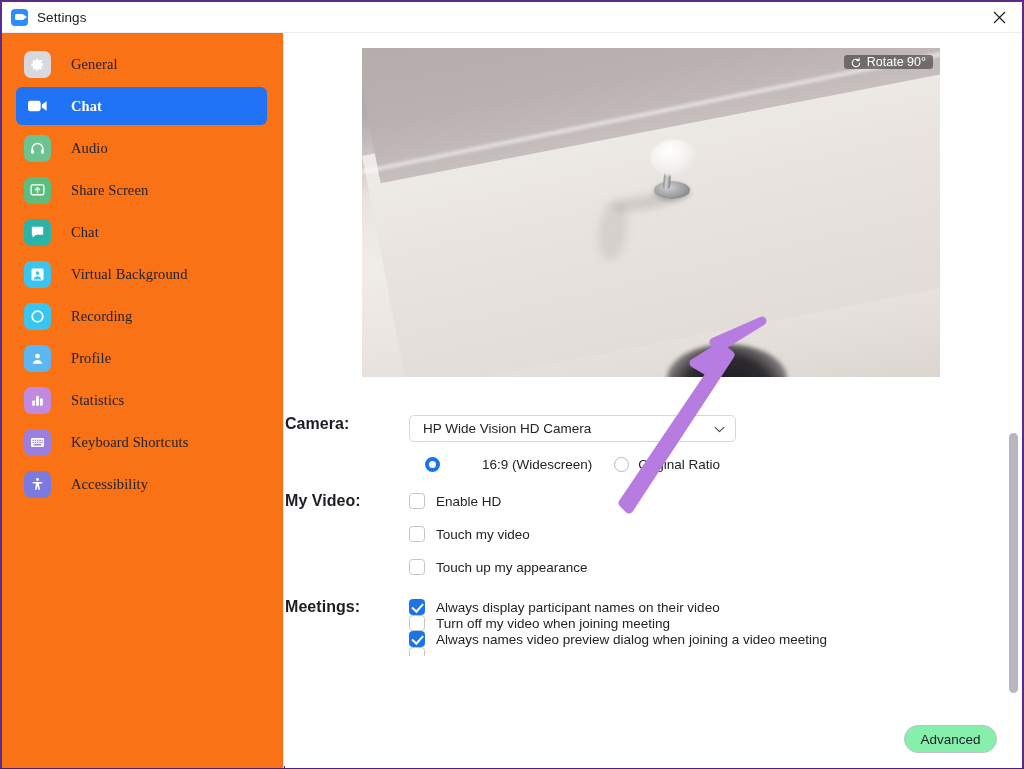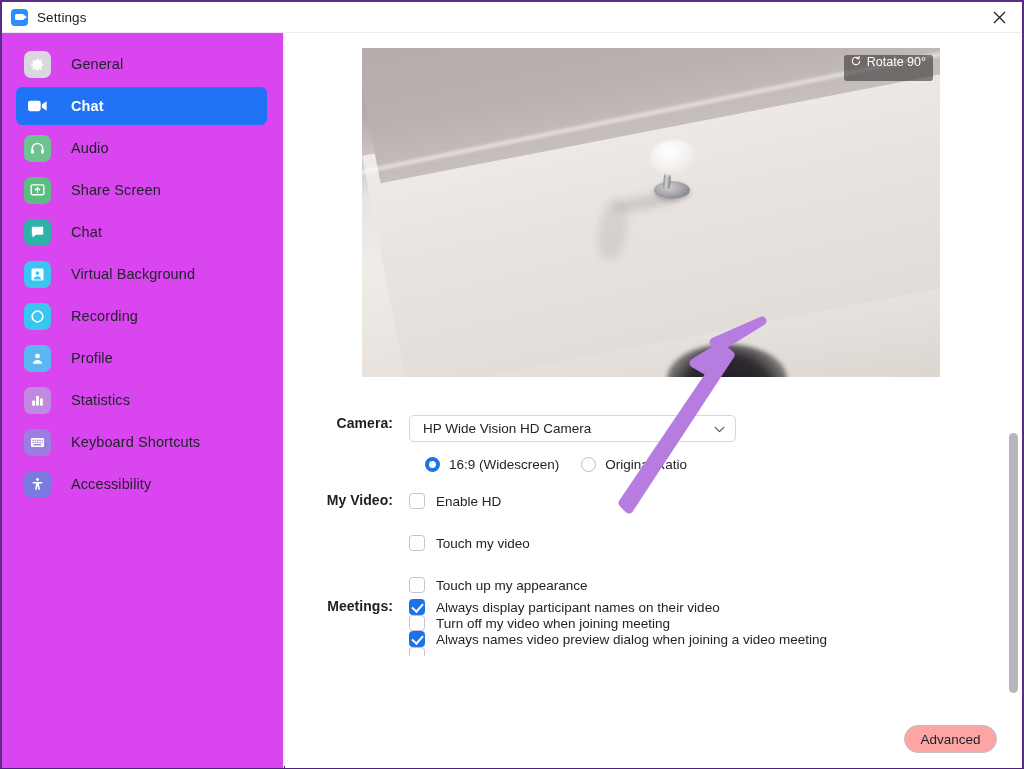--- a/index.html
+++ b/index.html
@@ -51,23 +51,24 @@
     width: 46px; height: 31px;
     display: flex; align-items: center; justify-content: center;
     cursor: pointer; color: #20202a; font-size: 16px; font-weight: 300;
   }
   #close-btn svg { display:block; }
 
   
   #sidebar {
     position: absolute; left: 0; top: 31px;
     width: 282px; height: 735px;
-    background: #d946ef;
+    background: #f97316;
     border-right: 1px solid #f0f0f6;
     padding-top: 8px;
+    font-family: Liberation Serif, serif;
   }
   .nav-item {
     display: flex; align-items: center;
     height: 38px; margin: 4px 16px 4px 14px;
     border-radius: 6px; cursor: pointer; padding-left: 6px;
   }
   .nav-item.active { background: #2173f5; }
   .nav-icon {
     width: 27px; height: 27px; border-radius: 7px; flex: none;
     display: flex; align-items: center; justify-content: center;
@@ -151,37 +152,37 @@
     position: absolute; left: 237px; top: 152px; width: 28px; height: 60px;
     background: rgba(140,135,135,.20); border-radius: 45%;
     transform: rotate(8deg); filter: blur(4px);
   }
   .dark-blob {
     position: absolute; left: 305px; top: 296px; width: 120px; height: 70px;
     background: radial-gradient(ellipse at 50% 80%, #18161a 0%, #2e2b30 55%, rgba(60,56,62,0) 100%);
     border-radius: 50% 50% 0 0; filter: blur(2px);
   }
   #rotate-btn {
-    position: absolute; right: 7px; top: 7px; height: 26px;
+    position: absolute; right: 7px; top: 7px; height: 14px;
     background: rgba(62,57,57,.62); border-radius: 3px;
-    display: flex; align-items: flex-start; padding: 0 7px 0 6px;
+    display: flex; align-items: flex-end; padding: 0 7px 0 6px;
     color: #ffffff; font-size: 12.5px; cursor: pointer; gap: 5px;
   }
 
   
   #arrow-annotation {
     position: absolute; left: 330px; top: 282px;
     width: 160px; height: 205px; pointer-events: none; z-index: 40;
   }
 
   
   .form-row { position: absolute; display: flex; align-items: flex-start; }
   .row-label {
-    width: 124px; text-align: right; padding-right: 16px;
-    font-size: 14px; font-weight: bold; color: #1d1d24; letter-spacing: .05px;
+    width: 124px; text-align: left; padding-right: 16px;
+    font-size: 16px; font-weight: bold; color: #1d1d24; letter-spacing: .05px;
   }
   .select-box {
     width: 327px; height: 27px; border: 1px solid #d6d6e0; border-radius: 5px;
     background: #ffffff; display: flex; align-items: center;
     padding: 0 10px 0 13px; font-size: 13.5px; color: #23232b; cursor: pointer;
     justify-content: space-between;
   }
   .chev { color: #4a4a58; font-size: 12px; line-height: 1; }
 
   .radio-wrap { display: flex; align-items: center; gap: 0; }
@@ -211,21 +212,21 @@
   .clipped-row { overflow: hidden; height: 9px; }
 
   
   #footer {
     position: absolute; left: 0; bottom: 0; width: 737px; height: 67px;
     background: #ffffff;
   }
   #advanced-btn {
     position: absolute; right: 25px; top: 24px;
     width: 93px; height: 28px; border: 1px solid #bfbfcb; border-radius: 14px;
-    background: #fca5a5; color: #1f1f28; font-size: 13.5px;
+    background: #86efac; color: #1f1f28; font-size: 13.5px;
     display: flex; align-items: center; justify-content: center; cursor: pointer;
     font-family: "Liberation Sans", sans-serif;
   }
 
   
   #scrollbar-track {
     position: absolute; right: 3px; top: 355px; width: 11px; height: 400px;
     cursor: pointer;
   }
   #scrollbar-thumb {
@@ -409,34 +410,34 @@
           <span class="chev">
             <svg width="11" height="7" viewBox="0 0 12 8">
                 <path d="M1 1.5 L6 6.5 L11 1.5" fill="none" stroke="#4a4a58" stroke-width="1.3" stroke-linecap="round" stroke-linejoin="round"></path>
               </svg>
           </span>
         </div>
       </div>
 
       <div class="form-row" style="left:140px; top:424px;">
         <div class="radio-wrap">
-          <label class="radio-opt" style="margin-right:22px;">
+          <label class="radio-opt" style="margin-right:22px;gap:33px;">
             <span class="radio checked"></span>
             <span class="radio-label">16:9 (Widescreen)</span>
           </label>
           <label class="radio-opt">
             <span class="radio"></span>
             <span class="radio-label">Original Ratio</span>
           </label>
         </div>
       </div>
 
       <div class="form-row" style="left:0; top:459px; flex-direction:row;">
         <div class="row-label">My Video:</div>
-        <div style="display:flex; flex-direction:column; gap:26px; padding-top:1px;">
+        <div style="display:flex; flex-direction:column; gap:17px; padding-top:1px;">
           <label class="check-opt">
             <span class="cbox"></span>
             <span class="check-label">Enable HD</span>
           </label>
           <label class="check-opt">
             <span class="cbox"></span>
             <span class="check-label">Touch my video</span>
           </label>
           <label class="check-opt">
             <span class="cbox"></span>

